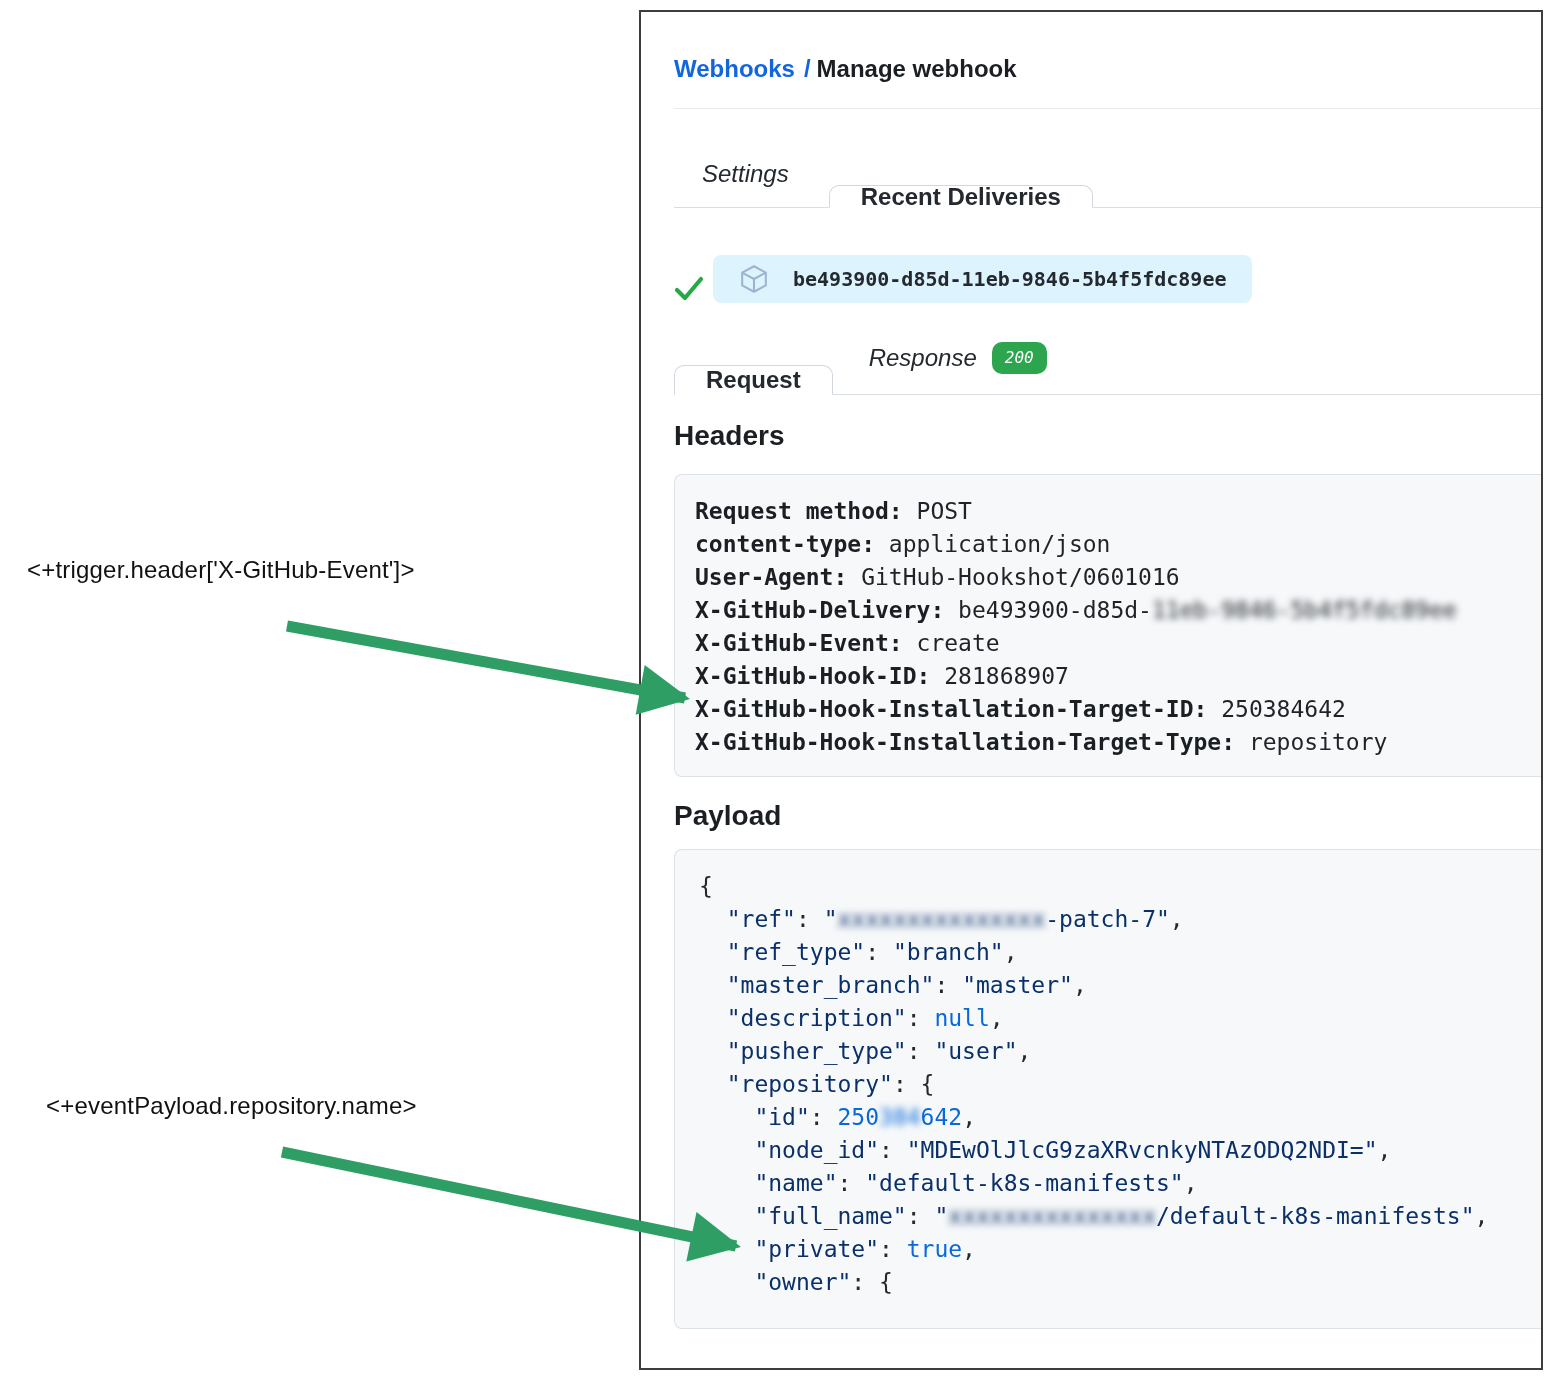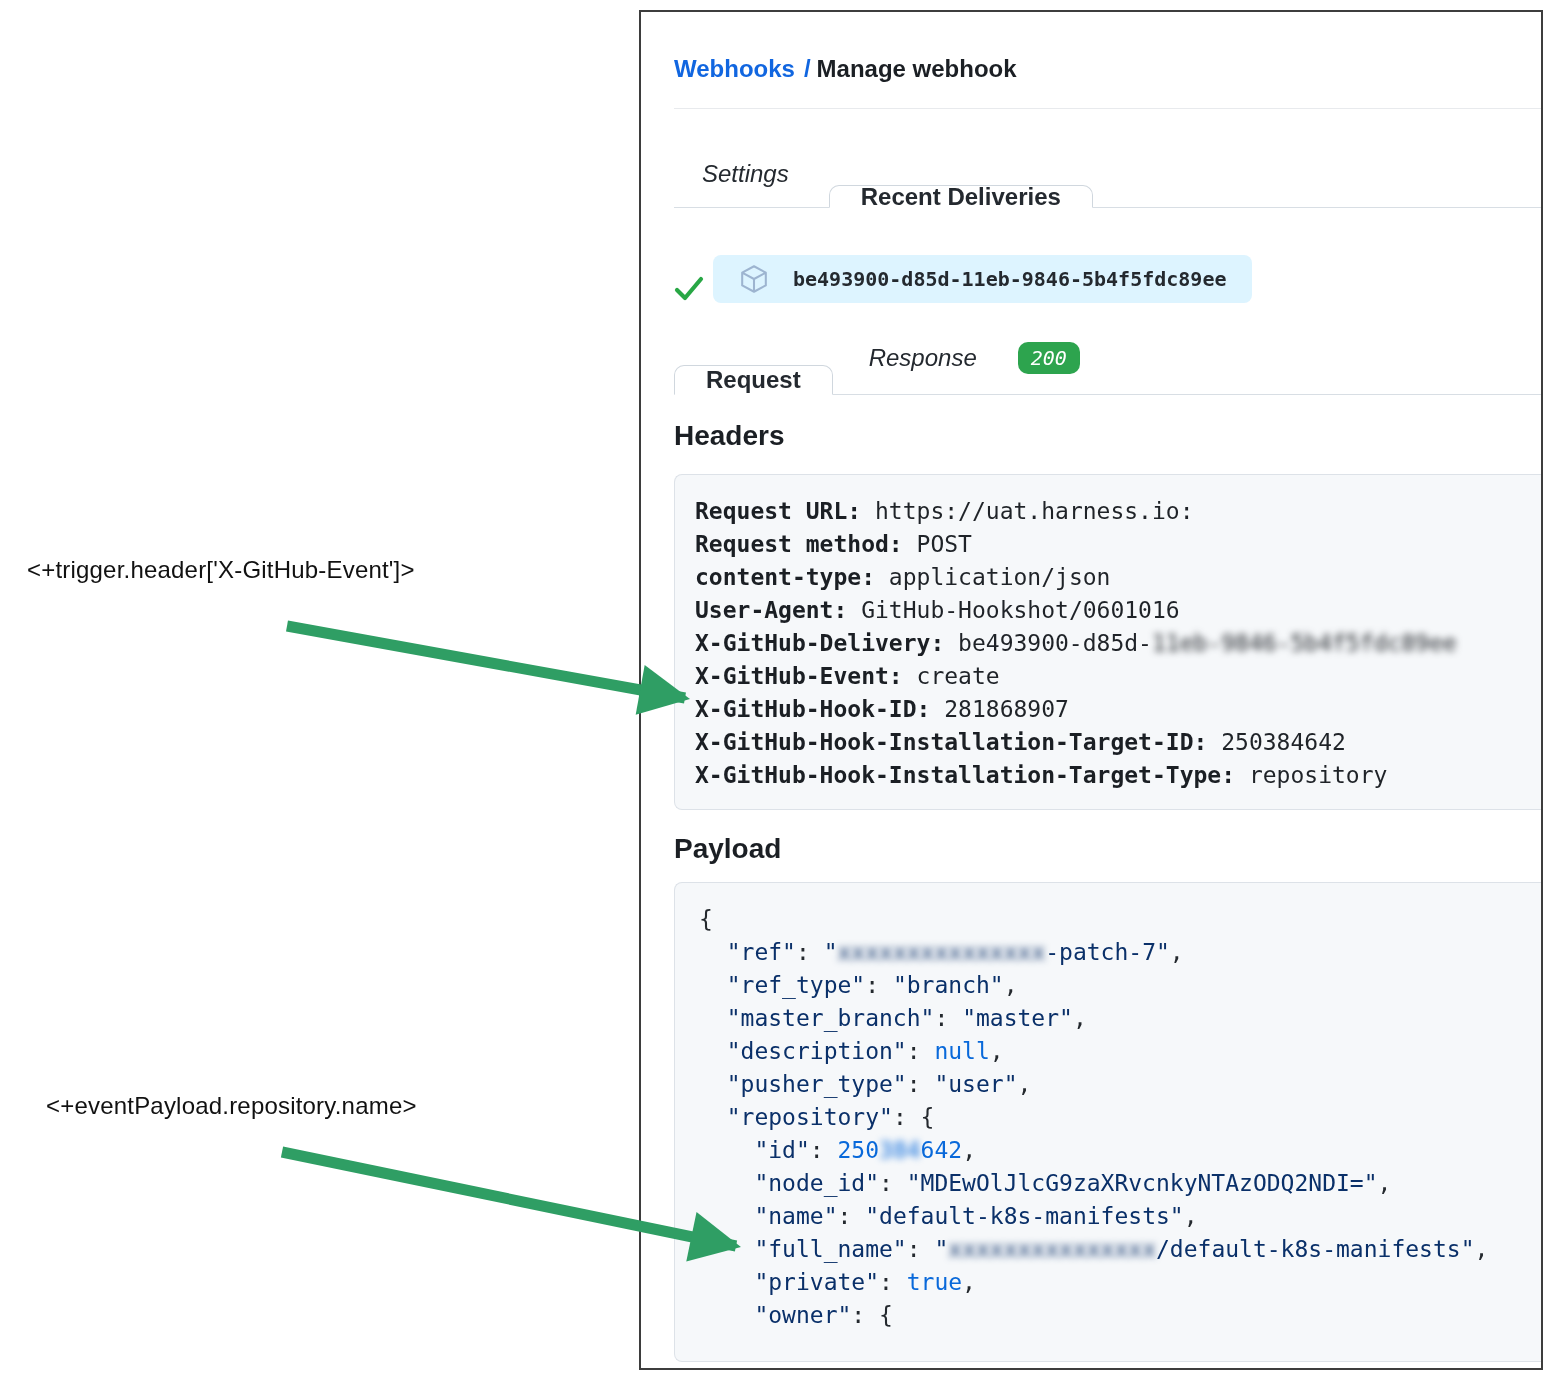--- a/index.html
+++ b/index.html
@@ -24,23 +24,23 @@
   .title-divider { margin-top:15px; height:1px; background:#e8eaed; }
 
   .tabrow { display:flex; align-items:stretch; border-bottom:1px solid #d8dee4; }
   .tabrow1 { margin-top:32px; height:67px; }
   .tabrow2 { margin-top:18px; height:74px; }
   .tab { display:flex; align-items:center; font-size:24px; color:#24292f; cursor:pointer; white-space:nowrap; }
   .tab.plain { padding:0 28px; font-weight:400;font-style:italic; }
   .tab.active { background:#fff; border:1px solid #d0d7de; border-bottom:1px solid #fff;
                 border-radius:10px 10px 0 0; margin-bottom:-1px; padding:0 31px; font-weight:600;margin-top:44px; }
   .tab1active { margin-left:12px; }
-  .resp { padding:0 0 0 36px !important;gap:26px; }
+  .resp { padding:0 0 0 36px !important; }
   .badge { display:inline-flex; align-items:center; background:#2da44e; color:#fff;
-           font-family:"DejaVu Sans Mono", monospace; font-size:20px; line-height:18px;
+           font-family:"DejaVu Sans Mono", monospace; font-size:16px; line-height:18px;
            padding:7px 13px; border-radius:10px; margin-left:15px; }
 
   .delivery { margin-top:47px; height:48px; display:flex; align-items:flex-end; }
   .check { flex:0 0 auto; }
   .pill { margin-left:9px; height:48px; display:flex; align-items:center; gap:24px;
           background:#ddf4ff; border-radius:8px; padding:0 26px; cursor:pointer; }
   .guid { font-family:"DejaVu Sans Mono", monospace; font-weight:700; font-size:20px; color:#24292f; white-space:nowrap; }
 
   .sec { font-size:28px; font-weight:700; color:#1b1f24; }
   .sec1 { margin-top:25px; }
@@ -112,21 +112,20 @@
       <div class="tabrow tabrow2">
         <div class="tab active">Request</div>
         <div class="tab plain resp">
           <span>Response</span>
           <span class="badge">200</span>
         </div>
       </div>
 
       <h3 class="sec sec1">Headers</h3>
       <div class="codebox" id="headersBox">
-          <div class="hline"><b>Request URL:</b> https://uat.harness.io:</div>
           <div class="hline"><b>Request method:</b> POST</div>
           <div class="hline"><b>content-type:</b> application/json</div>
           <div class="hline"><b>User-Agent:</b> GitHub-Hookshot/0601016</div>
           <div class="hline"><b>X-GitHub-Delivery:</b> be493900-d85d-<span class="redact">11eb-9846-5b4f5fdc89ee</span></div>
           <div class="hline"><b>X-GitHub-Event:</b> create</div>
           <div class="hline"><b>X-GitHub-Hook-ID:</b> 281868907</div>
           <div class="hline"><b>X-GitHub-Hook-Installation-Target-ID:</b> 250384642</div>
           <div class="hline"><b>X-GitHub-Hook-Installation-Target-Type:</b> repository</div>
         </div>
 

